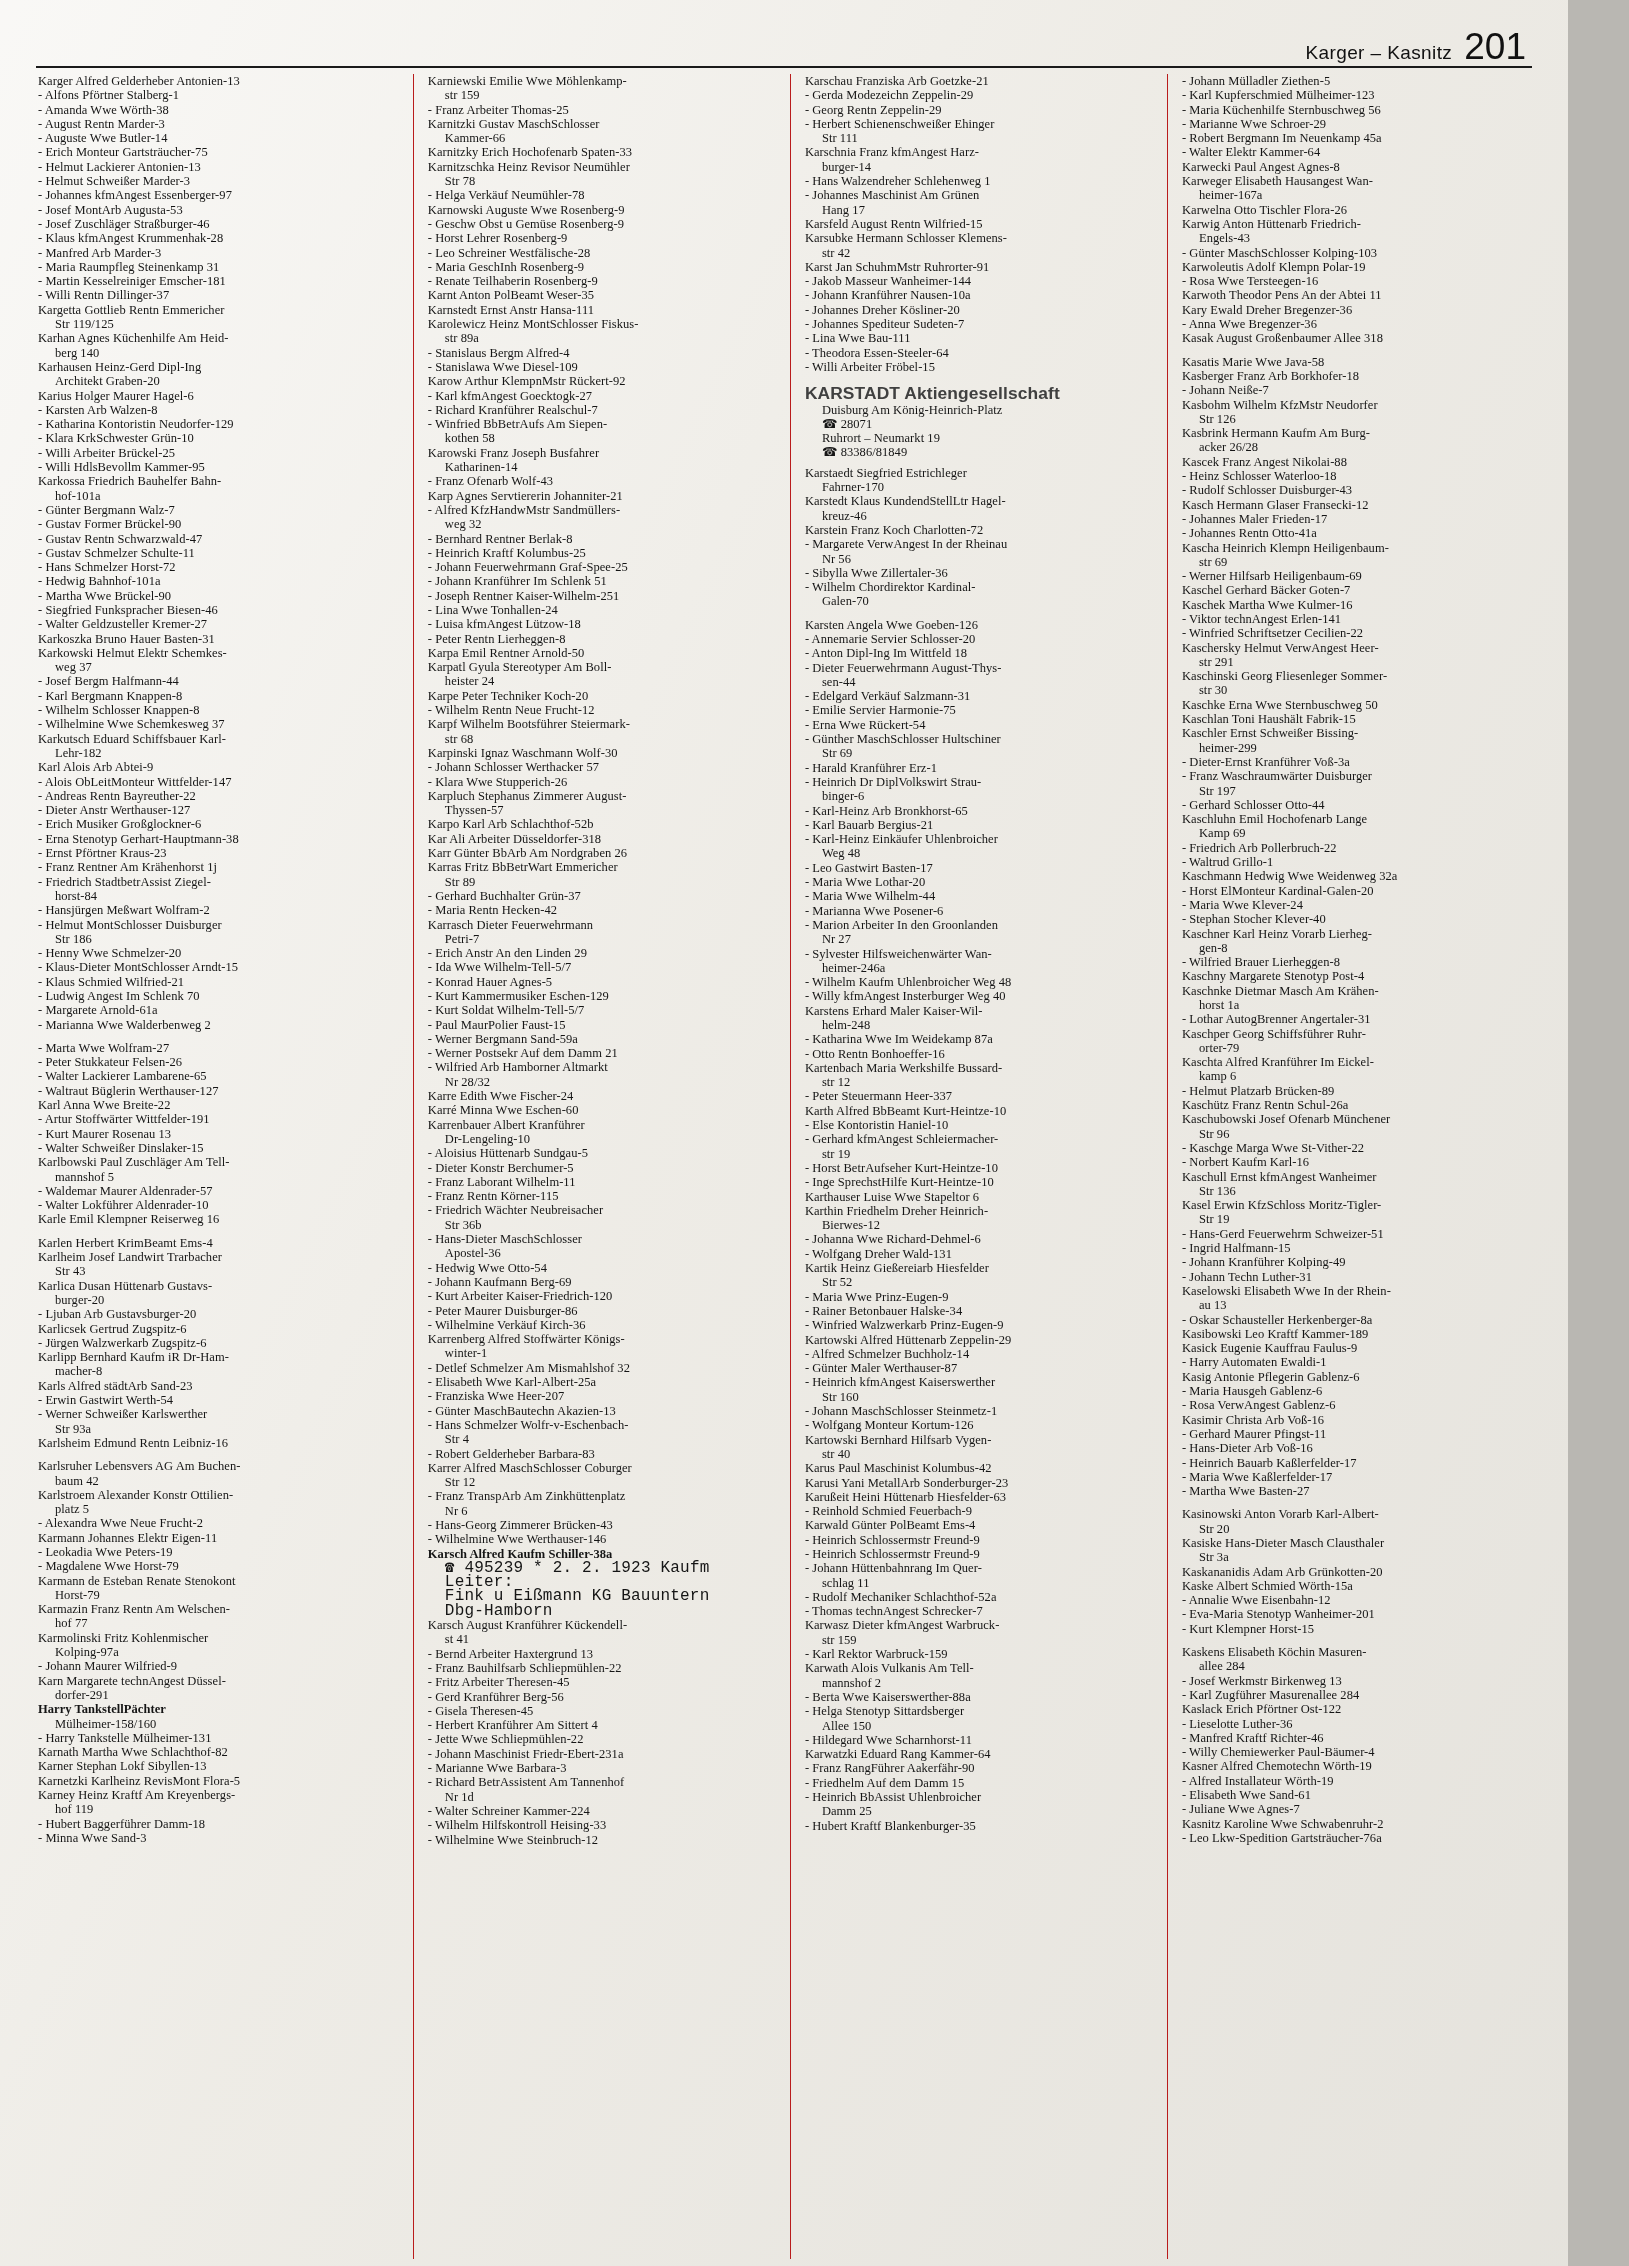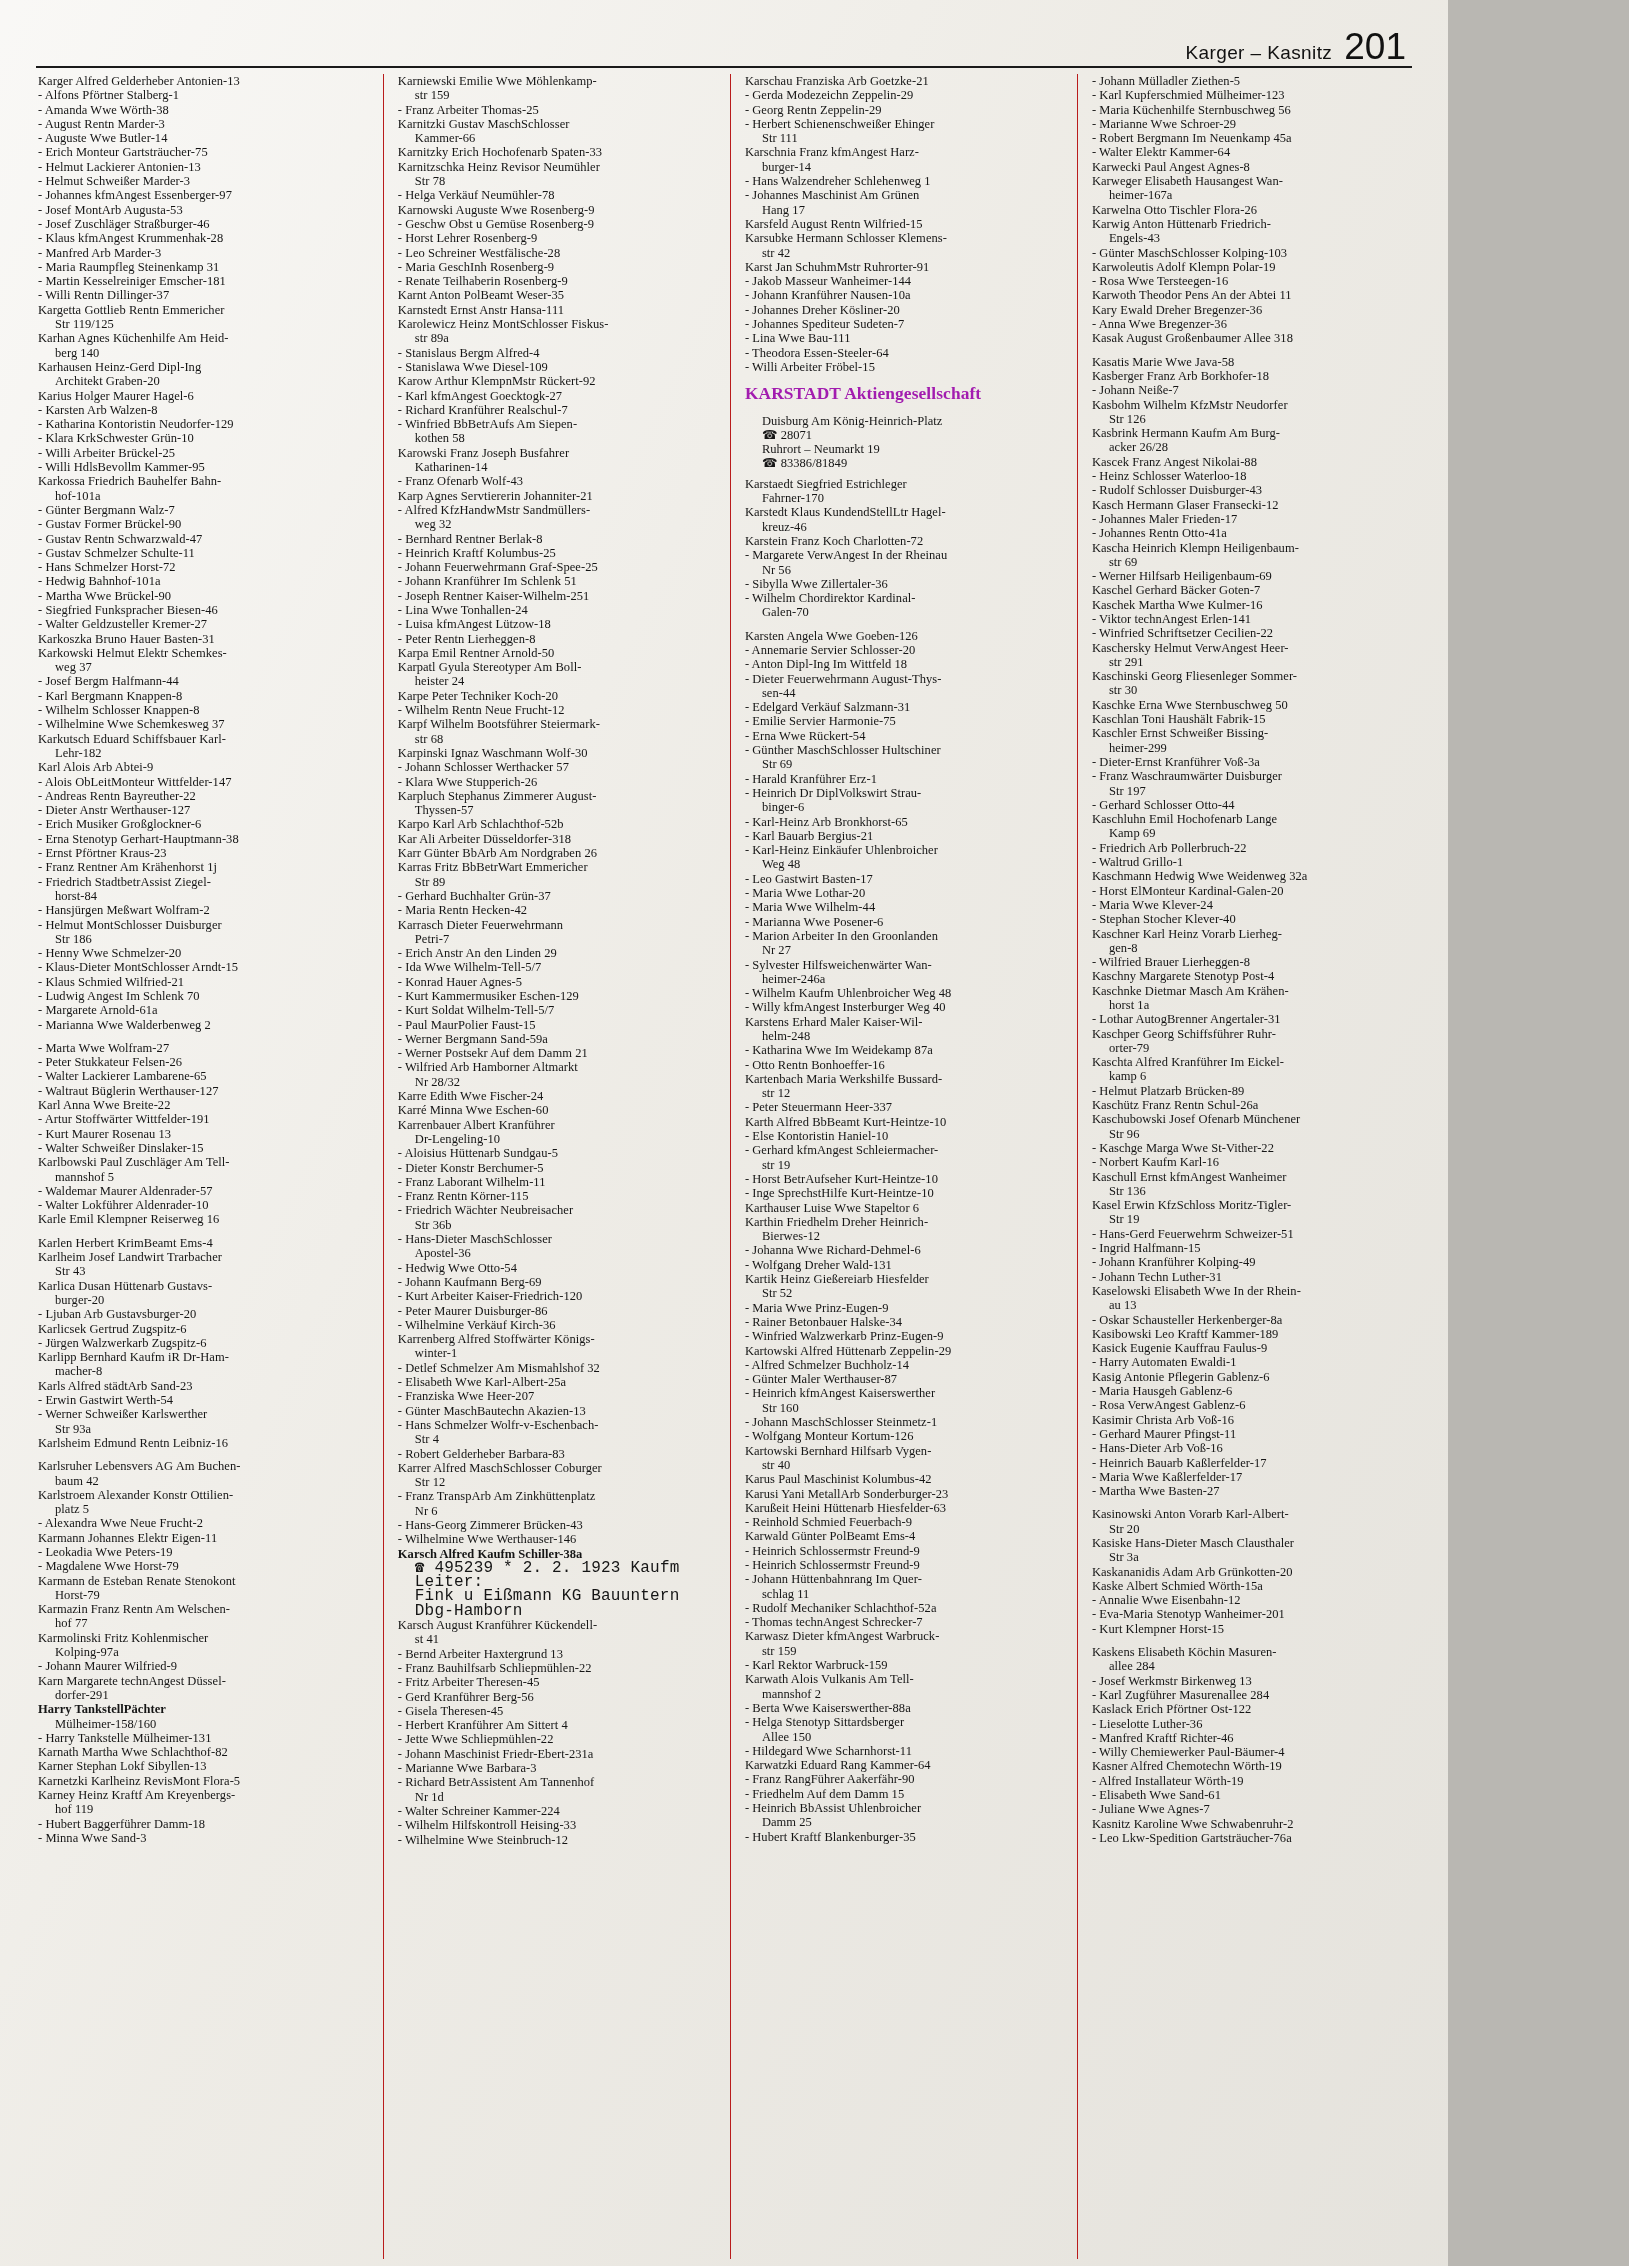--- a/index.html
+++ b/index.html
@@ -2,21 +2,21 @@
 <html><head>
 <meta charset="utf-8">
 <style>
   html, body {
     margin: 0;
     padding: 0;
     background: #b9b7b2;
   }
   .page {
     position: relative;
-    width: 1448px;
+    width: 1568px;
     height: 2267px;
     background: #f2f0eb;
     box-sizing: border-box;
     overflow: hidden;
     font-family: "Liberation Serif", serif;
   }
   
   .page::before {
     content: "";
     position: absolute;
@@ -78,26 +78,26 @@
     line-height: 14.3px;
     color: #151515;
     letter-spacing: 0.05px;
   }
   .e { white-space: pre-wrap; }
   .e.ind { padding-left: 10px; text-indent: -10px; }
   .e.cont { padding-left: 17px; }
   .gap { height: 9px; }
   .bold { font-weight: bold; }
   .blockhead {
-    font-family: Liberation Serif, serif;
+    font-family: Liberation Sans, sans-serif;
     font-weight: bold;
     font-size: 17.4px;
     letter-spacing: 0.1px;
-    margin: 6px 0 13px 0;
-    color: #a21caf;
+    margin: 6px 0 2px 0;
+    color: #404040;
   }
   .blocksub { padding-left: 17px; }
   .boxed {
     font-family: Liberation Mono, monospace;
     font-size: 16px;
   }
   .phone { letter-spacing: 0.2px; }
   .spacer6 { height: 6px; }
 </style>
 </head>

